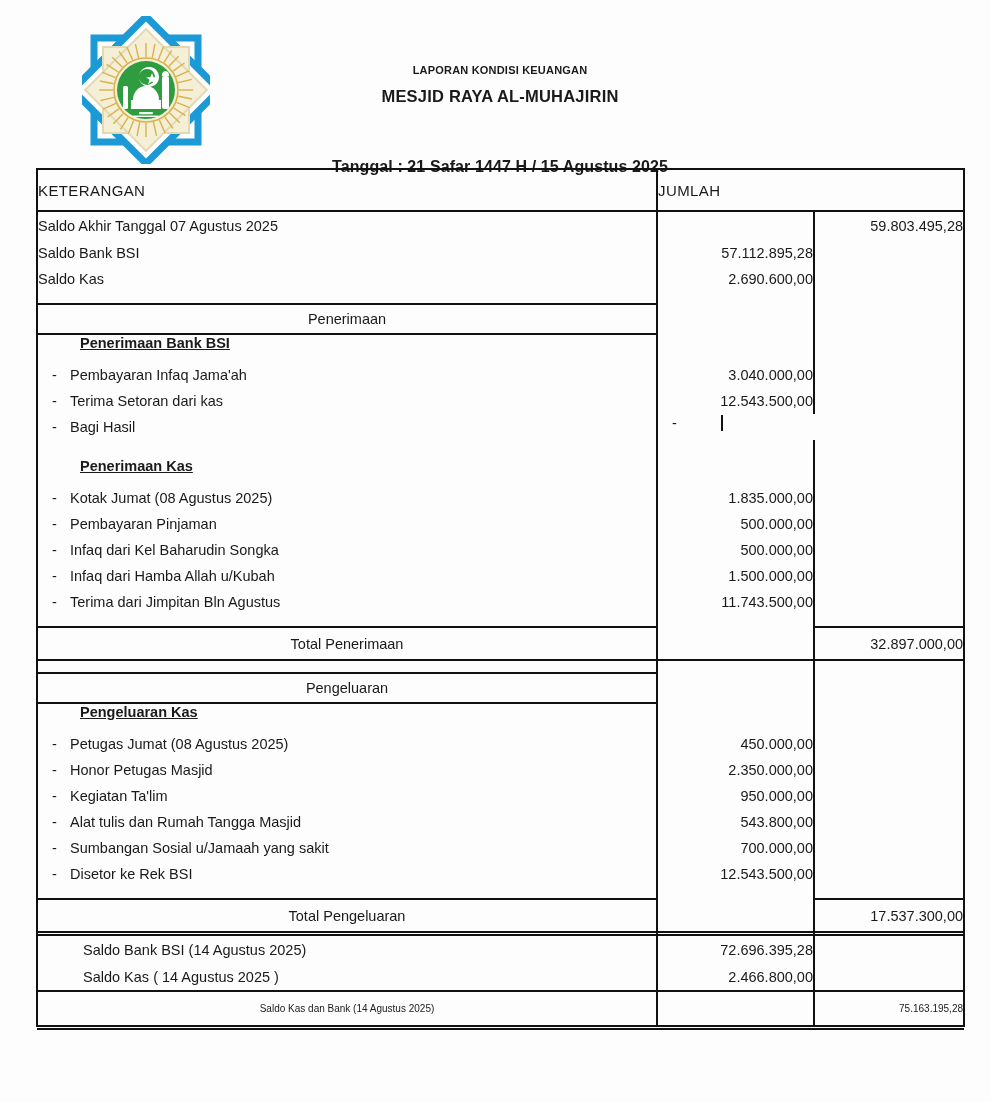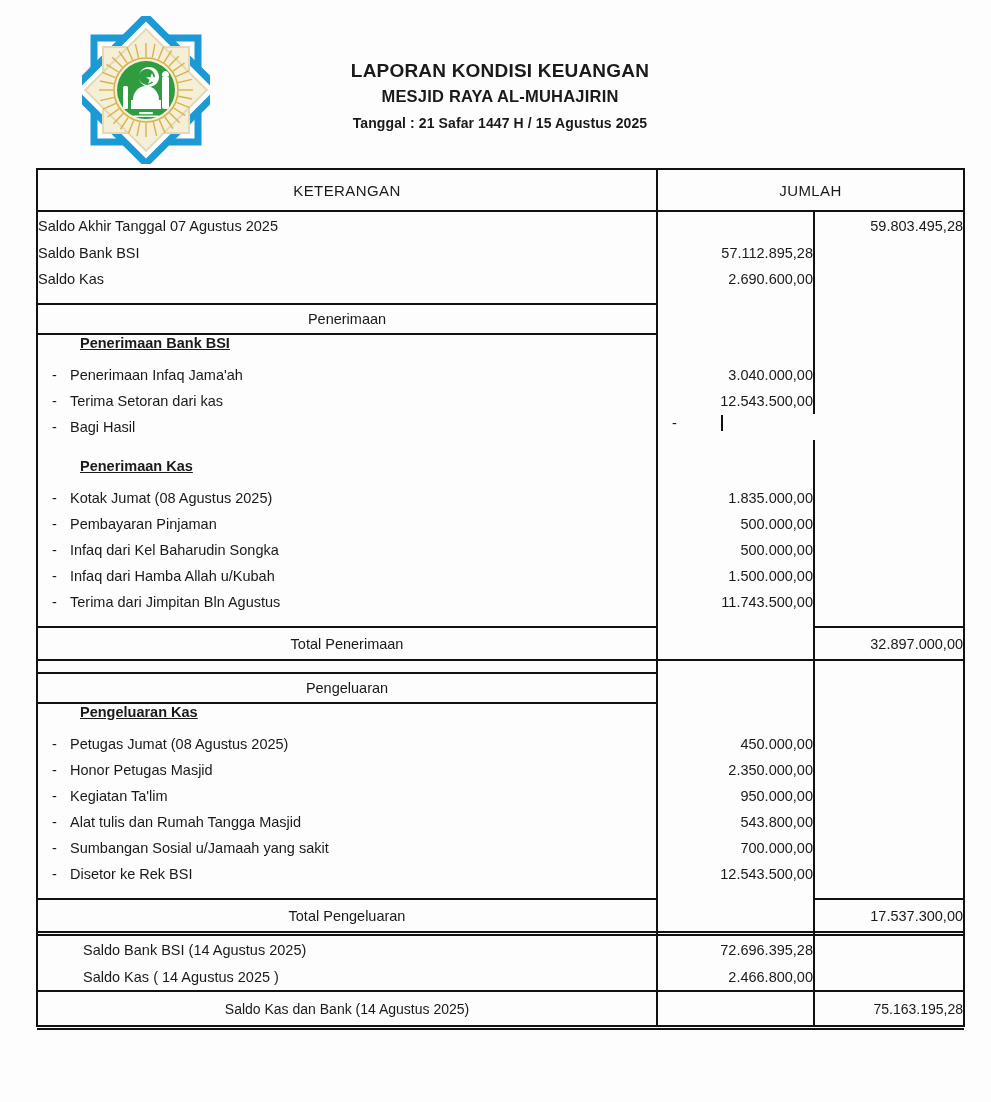--- a/index.html
+++ b/index.html
@@ -30,36 +30,37 @@
   .logo-wrap svg { display: block; width: 128px; height: 148px; }
 
   .title-block {
     position: absolute;
     left: 200px;
     top: 58px;
     width: 600px;
     text-align: center;
   }
   .title-line1 {
-    font-size: 19px;
+    font-size: 11px;
     font-weight: bold;
     letter-spacing: 0.2px;
     line-height: 25px;
   }
   .title-line2 {
     font-size: 16.5px;
     font-weight: bold;
     letter-spacing: 0.2px;
     line-height: 27px;
   }
   .title-line3 {
-    font-size: 14px;
+    font-size: 16px;
     font-weight: bold;
     letter-spacing: 0.1px;
     line-height: 26px;
+    margin-top: 44px;
   }
 
   
   .sheet {
     position: absolute;
     left: 36px;
     top: 168px;
     width: 927px;
   }
   table.fin {
@@ -80,21 +81,21 @@
 
   
   .bx   { border-left: 2px solid #111; border-right: 2px solid #111; }
   .bt   { border-top: 2px solid #111; }
   .bb   { border-bottom: 2px solid #111; }
   .bl   { border-left: 2px solid #111; }
   .br   { border-right: 2px solid #111; }
 
   
   .hdr-cell {
-    text-align: center;
+    text-align: left;
     font-weight: bold;
     font-size: 15px;
     letter-spacing: 0.4px;
     height: 40px;
   }
 
   
   .r-label {
     height: 26px;
     padding-left: 8px;
@@ -143,21 +144,21 @@
   .gap-row td    { height: 18px; }
 
   .total-row td {
     height: 31px;
     font-weight: bold;
   }
 
   .grand-row td {
     height: 33px;
     font-weight: bold;
-    font-size: 14px;
+    font-size: 10px;
   }
   .under-line { height: 3px; }
 </style>
 </head>
 <body>
 
 <div class="header">
 
   <div class="logo-wrap">
     <svg viewBox="0 0 128 148" xmlns="http://www.w3.org/2000/svg">
@@ -300,21 +301,21 @@
       <tr>
         <td class="bl br">
           <div class="sub-head">Penerimaan Bank  BSI</div>
         </td>
         <td class="br"></td>
         <td class="br"></td>
       </tr>
 
       <tr class="bullet-row">
         <td class="bl br">
-          <span class="dash">-</span><span class="txt">Penerimaan Infaq Jama'ah</span>
+          <span class="dash">-</span><span class="txt">Pembayaran Infaq Jama'ah</span>
         </td>
         <td class="num br">3.040.000,00</td>
         <td class="br"></td>
       </tr>
 
       <tr class="bullet-row">
         <td class="bl br">
           <span class="dash">-</span><span class="txt">Terima Setoran dari kas</span>
         </td>
         <td class="num br">12.543.500,00</td>

